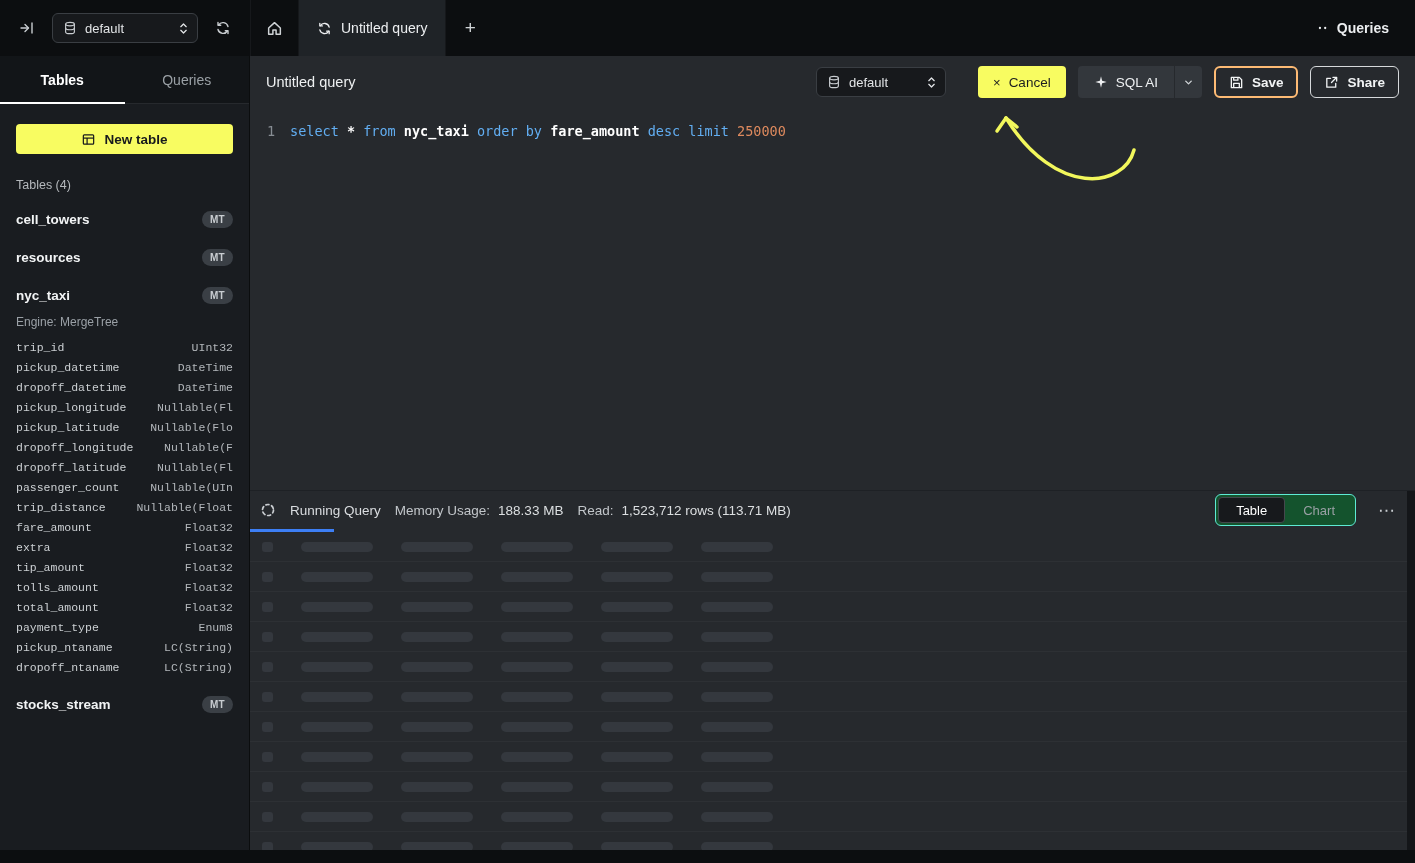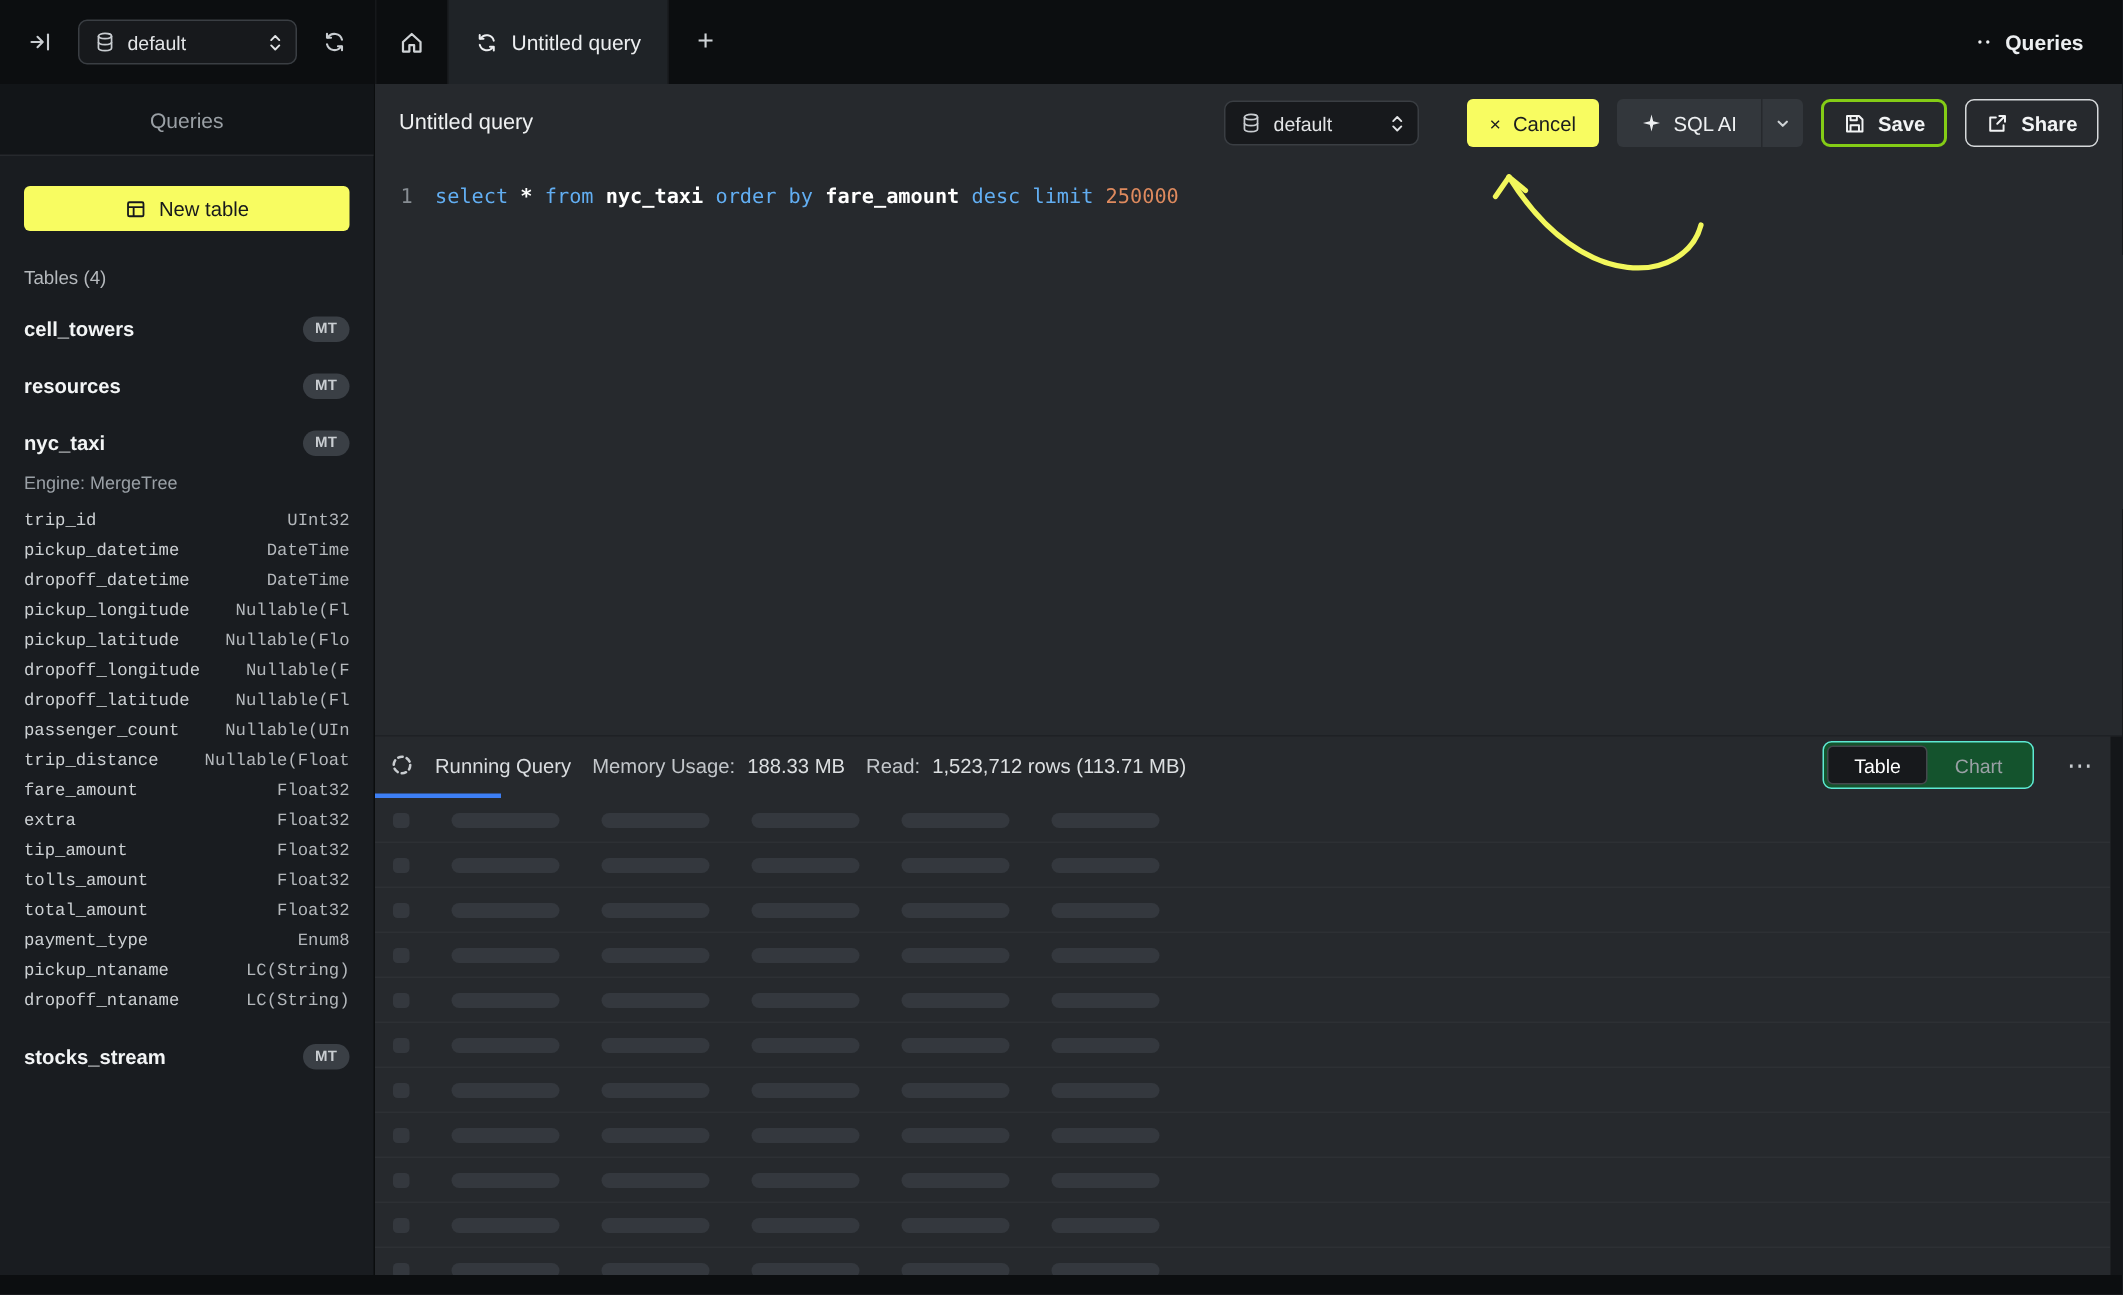--- a/index.html
+++ b/index.html
@@ -28,21 +28,21 @@
   .body{display:flex;height:807px;}
 
   
   .sidebar{width:250px;flex:none;background:#191c20;display:flex;flex-direction:column;border-right:1px solid #0b0d0e;}
   .sidebar-tabs{height:48px;flex:none;display:flex;background:#121518;border-bottom:1px solid #26292d;}
   .side-tab{flex:1;display:flex;align-items:center;justify-content:center;font-size:14px;color:#9aa0a5;position:relative;}
   .side-tab.active{color:#ffffff;font-weight:600;}
   .side-tab.active::after{content:"";position:absolute;left:0;right:0;bottom:-1px;height:2px;background:#ffffff;}
   .sidebar-body{flex:1;padding:20px 16px 0;overflow:hidden;}
   .new-table-btn{height:30px;background:#f8fc61;border-radius:4px;display:flex;align-items:center;justify-content:center;
-                 gap:8px;color:#17191c;font-size:13.5px;font-weight:400;}
+                 gap:8px;color:#17191c;font-size:13.5px;font-weight:700;}
   .search-box{margin-top:16px;height:30px;background:#1f2226;border:1px solid #32363b;border-radius:6px;
               display:flex;align-items:center;gap:7px;padding:0 9px;color:#70767c;}
   .search-box input{background:transparent;border:none;outline:none;color:#d6d9db;font-size:13px;width:100%;font-family:inherit;}
   .search-box input::placeholder{color:#6f757b;}
   .section-label{margin-top:24px;font-size:12.5px;color:#b5b9bd;}
   .table-item{margin-top:16px;height:22px;display:flex;align-items:center;justify-content:space-between;}
   .table-name{font-size:13.5px;color:#f2f4f5;font-weight:600;}
   .mt-badge{background:#3a3f45;color:#c9cdd1;font-size:10px;font-weight:600;padding:3px 8px;border-radius:9px;letter-spacing:.3px;}
   .engine-label{margin-top:9px;font-size:12px;color:#9aa0a6;}
   .columns{margin-top:8px;margin-bottom:4px;}
@@ -56,21 +56,21 @@
   .main-header{height:52px;flex:none;display:flex;align-items:center;gap:12px;padding:0 16px;}
   .page-title{font-size:14.5px;color:#eef0f1;margin-right:auto;}
   .hdr-db{width:130px;}
   .cancel-btn{height:32px;margin-left:20px;background:#f8fc61;color:#1b1d1f;border-radius:4px;
               display:flex;align-items:center;gap:8px;padding:0 15px;font-size:13.5px;}
   .cancel-x{font-size:13px;line-height:1;}
   .sqlai-btn{height:32px;background:#33373c;border-radius:4px;display:flex;align-items:stretch;color:#eef0f2;font-size:13.5px;overflow:hidden;}
   .sqlai-main{display:flex;align-items:center;gap:8px;padding:0 16px;}
   .sqlai-divider{width:1px;background:#26292d;}
   .sqlai-chevron{display:flex;align-items:center;padding:0 8px;color:#cfd3d6;}
-  .save-btn{height:32px;border:2px solid #84cc16;border-radius:6px;background:transparent;color:#f2f4f5;
+  .save-btn{height:32px;border:2px solid #fdba74;border-radius:6px;background:transparent;color:#f2f4f5;
             display:flex;align-items:center;gap:8px;padding:0 13px;font-size:13.5px;font-weight:600;}
   .share-btn{height:32px;border:1.5px solid #d6d9db;border-radius:6px;background:transparent;color:#f2f4f5;
              display:flex;align-items:center;gap:8px;padding:0 13px;font-size:13.5px;font-weight:600;}
 
   
   .editor{flex:1;padding-top:13px;font-family:"DejaVu Sans Mono",monospace;font-size:13.5px;}
   .code-line{display:flex;line-height:20px;white-space:pre;}
   .line-no{margin-left:17px;width:23px;color:#878d93;flex:none;}
   .tok-kw{color:#62aef2;}
   .tok-id{color:#ffffff;font-weight:700;}
@@ -173,20 +173,21 @@
         </svg>
       </span>
       <span data-interactable="false">Queries</span>
     </div>
   </div>
 
   <div class="body">
 
     <div class="sidebar" data-interactable="false">
       <div class="sidebar-tabs" data-interactable="false">
+        <div class="side-tab active" data-interactable="true">Tables</div>
         <div class="side-tab" data-interactable="true">Queries</div>
       </div>
       <div class="sidebar-body" data-interactable="false">
         <div class="new-table-btn" data-interactable="true">
           <span data-interactable="false">
             <svg width="15" height="15" viewBox="0 0 16 16" fill="none" stroke="currentColor" stroke-width="1.3">
               <rect x="2.5" y="3" width="11" height="10" rx="1"></rect>
               <path d="M2.5 6.5 H13.5"></path>
                 <path d="M6.5 6.5 V13"></path>
             </svg>

